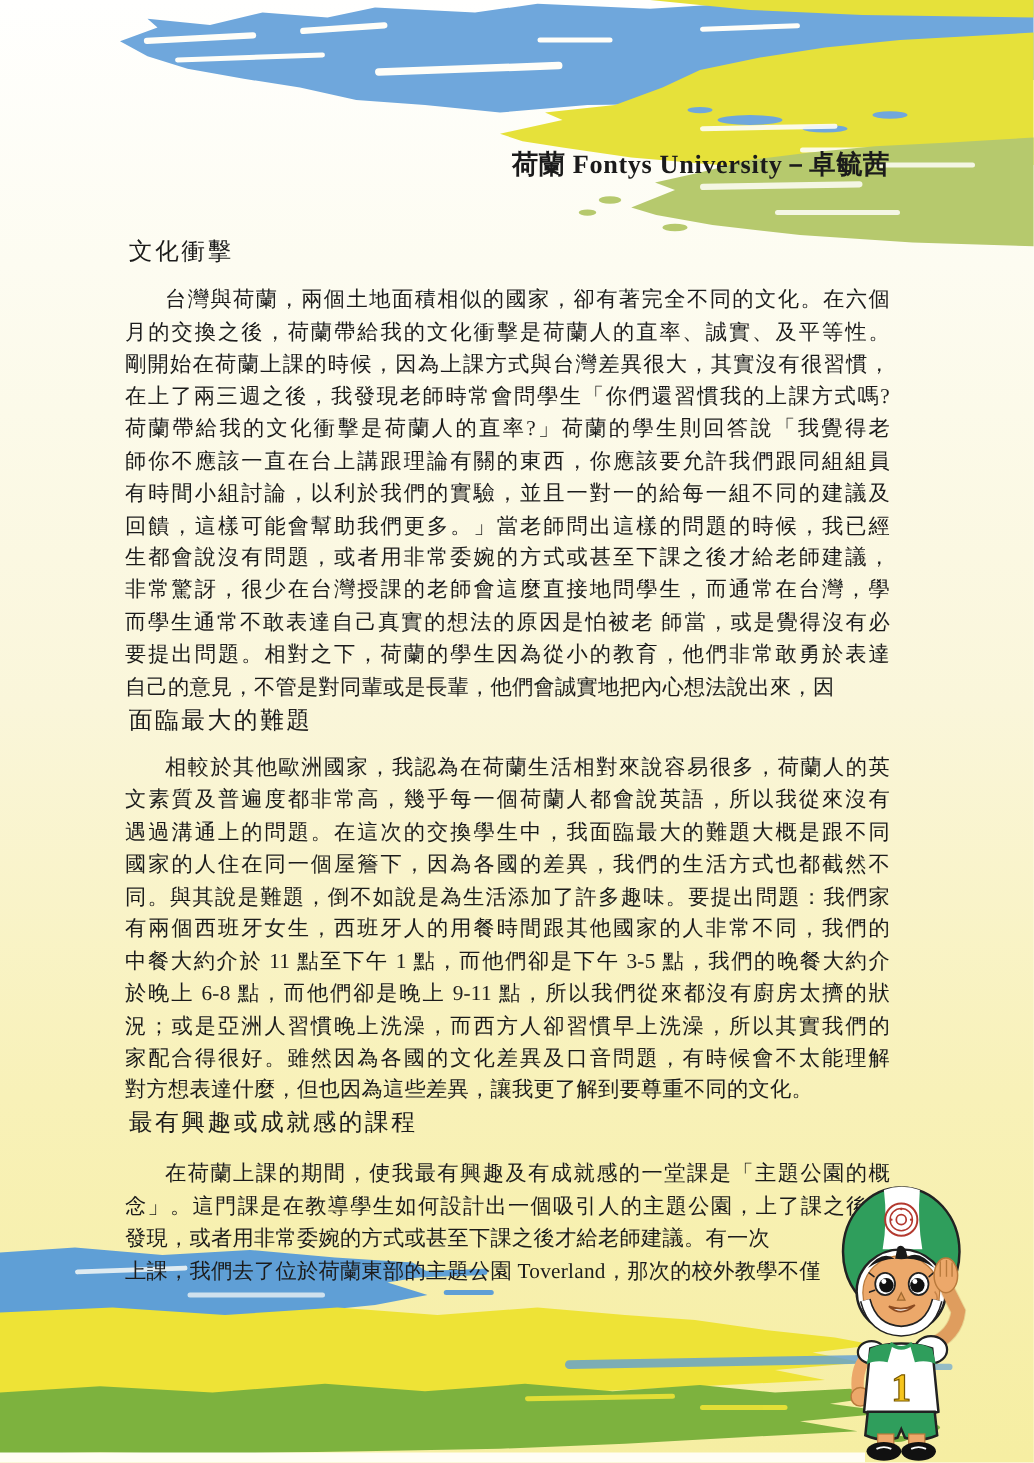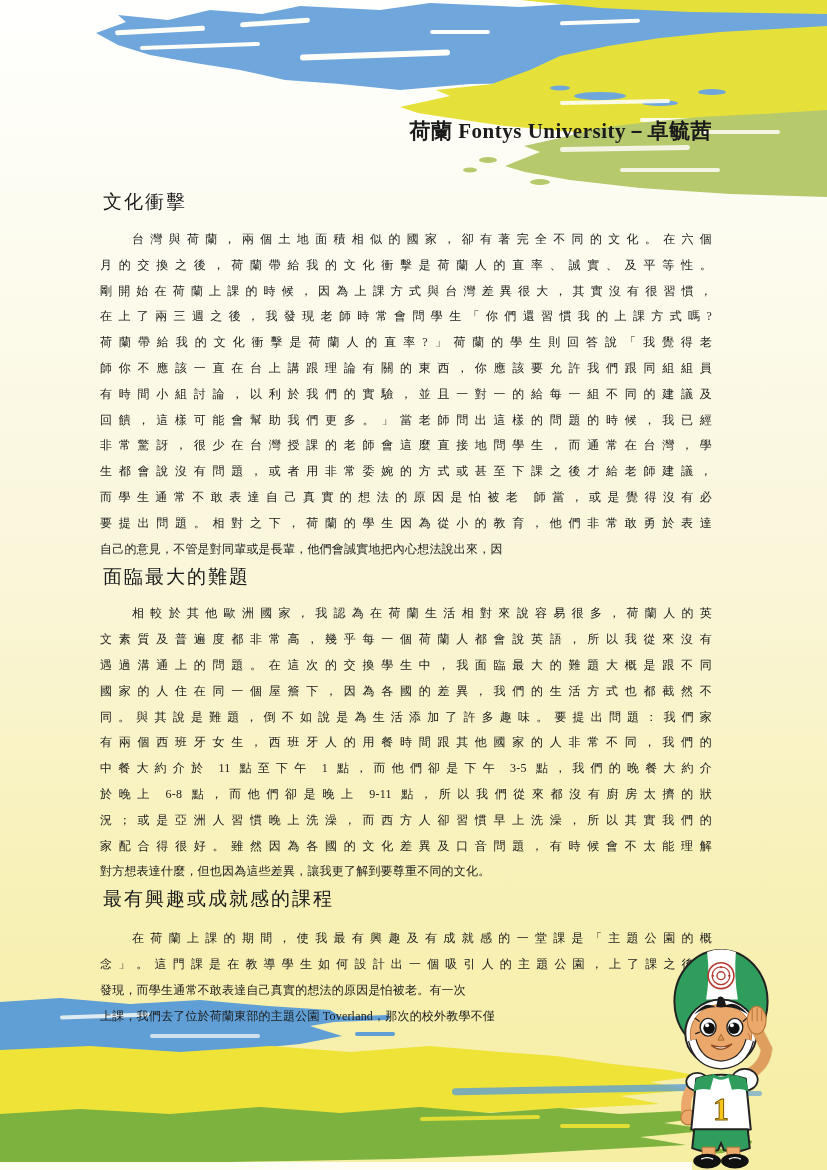--- a/index.html
+++ b/index.html
@@ -18,21 +18,21 @@
   #content { position:absolute; left:100px; top:0; width:612px; z-index:2; }
   .doc-title { margin:118px 0 0 17px; font-size:21px; font-weight:bold; letter-spacing:0.5px; line-height:26px;text-align:right; }
   .sec-heading { font-size:19px; font-weight:normal; letter-spacing:2px; line-height:24px; margin-left:3px; }
   #sec1 .sec-heading { margin-top:46px; }
   #sec2 .sec-heading { margin-top:3px; }
   #sec3 .sec-heading { margin-top:2px; }
   .para { margin-top:13px; }
   #sec2 .para { margin-top:12px; }
   #sec3 .para { margin-top:15px; }
   .line {
-    font-size:12px; line-height:25.8px; letter-spacing:0.2px;
+    font-size:17px; line-height:25.8px; letter-spacing:0.2px;
     text-align:justify; text-align-last:justify;
     white-space:normal;
   }
   .para .line:first-child { text-indent:32px; }
   .para .line:last-child { text-align-last:auto; }
   #sec3 .line:nth-child(n+3) { text-align-last:auto; }
 </style>
 </head>
 <body>
 
@@ -110,22 +110,22 @@
     <h2 class="sec-heading">文化衝擊</h2>
     <div class="para">
         <div class="line">台灣與荷蘭，兩個土地面積相似的國家，卻有著完全不同的文化。在六個</div>
         <div class="line">月的交換之後，荷蘭帶給我的文化衝擊是荷蘭人的直率、誠實、及平等性。</div>
         <div class="line">剛開始在荷蘭上課的時候，因為上課方式與台灣差異很大，其實沒有很習慣，</div>
         <div class="line">在上了兩三週之後，我發現老師時常會問學生「你們還習慣我的上課方式嗎?</div>
         <div class="line">荷蘭帶給我的文化衝擊是荷蘭人的直率?」荷蘭的學生則回答說「我覺得老</div>
         <div class="line">師你不應該一直在台上講跟理論有關的東西，你應該要允許我們跟同組組員</div>
         <div class="line">有時間小組討論，以利於我們的實驗，並且一對一的給每一組不同的建議及</div>
         <div class="line">回饋，這樣可能會幫助我們更多。」當老師問出這樣的問題的時候，我已經</div>
+        <div class="line">生都會說沒有問題，或者用非常委婉的方式或甚至下課之後才給老師建議，</div>
         <div class="line">非常驚訝，很少在台灣授課的老師會這麼直接地問學生，而通常在台灣，學</div>
-        <div class="line">生都會說沒有問題，或者用非常委婉的方式或甚至下課之後才給老師建議，</div>
         <div class="line">而學生通常不敢表達自己真實的想法的原因是怕被老 師當，或是覺得沒有必</div>
         <div class="line">要提出問題。相對之下，荷蘭的學生因為從小的教育，他們非常敢勇於表達</div>
         <div class="line">自己的意見，不管是對同輩或是長輩，他們會誠實地把內心想法說出來，因</div>
       </div>
   </section>
 
   <section class="sec" id="sec2">
     <h2 class="sec-heading">面臨最大的難題</h2>
     <div class="para">
         <div class="line">相較於其他歐洲國家，我認為在荷蘭生活相對來說容易很多，荷蘭人的英</div>
@@ -140,21 +140,21 @@
         <div class="line">家配合得很好。雖然因為各國的文化差異及口音問題，有時候會不太能理解</div>
         <div class="line">對方想表達什麼，但也因為這些差異，讓我更了解到要尊重不同的文化。</div>
       </div>
   </section>
 
   <section class="sec" id="sec3">
     <h2 class="sec-heading">最有興趣或成就感的課程</h2>
     <div class="para">
         <div class="line">在荷蘭上課的期間，使我最有興趣及有成就感的一堂課是「主題公園的概</div>
         <div class="line">念」。這門課是在教導學生如何設計出一個吸引人的主題公園，上了課之後才</div>
-        <div class="line">發現，而學生通常不敢表達自己真實的想法的原因是怕被老。有一次</div>
+        <div class="line">發現，或者用非常委婉的方式或甚至下課之後才給老師建議。有一次</div>
         <div class="line">上課，我們去了位於荷蘭東部的主題公園 Toverland，那次的校外教學不僅</div>
       </div>
   </section>
 </main>
 
 <svg id="mascot" viewBox="0 0 110 230">
 
   <g>
     <ellipse cx="55" cy="60" rx="47" ry="52" fill="#2f9e5c" stroke="#222" stroke-width="2"></ellipse>
     <path d="M41 10 Q44 34 40 58 L72 58 Q68 34 70 10 Q55 5 41 10 Z" fill="#ffffff"></path>

